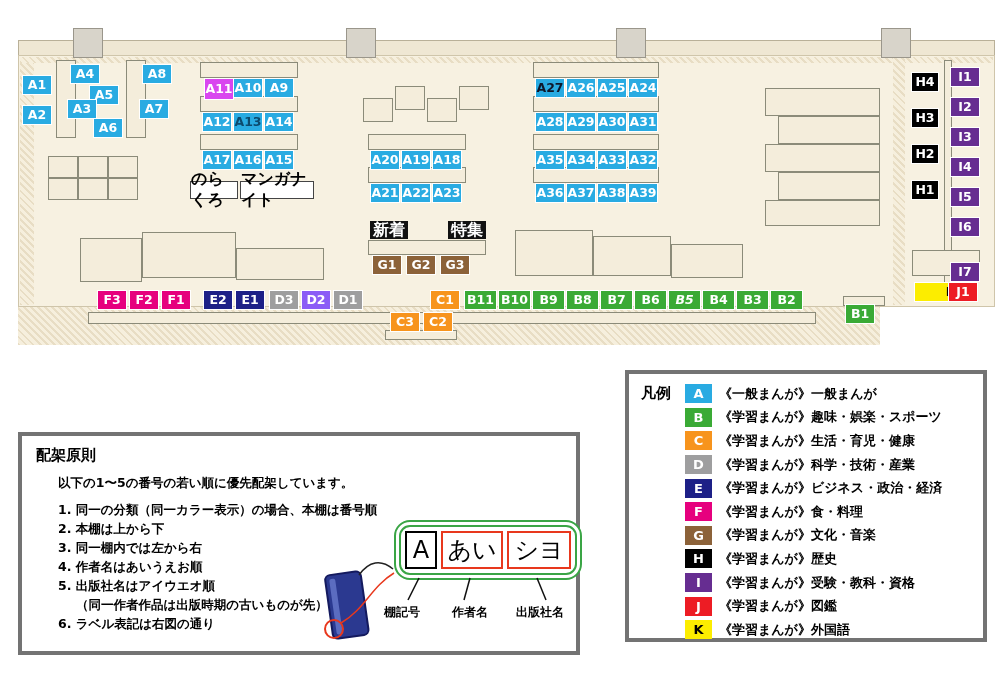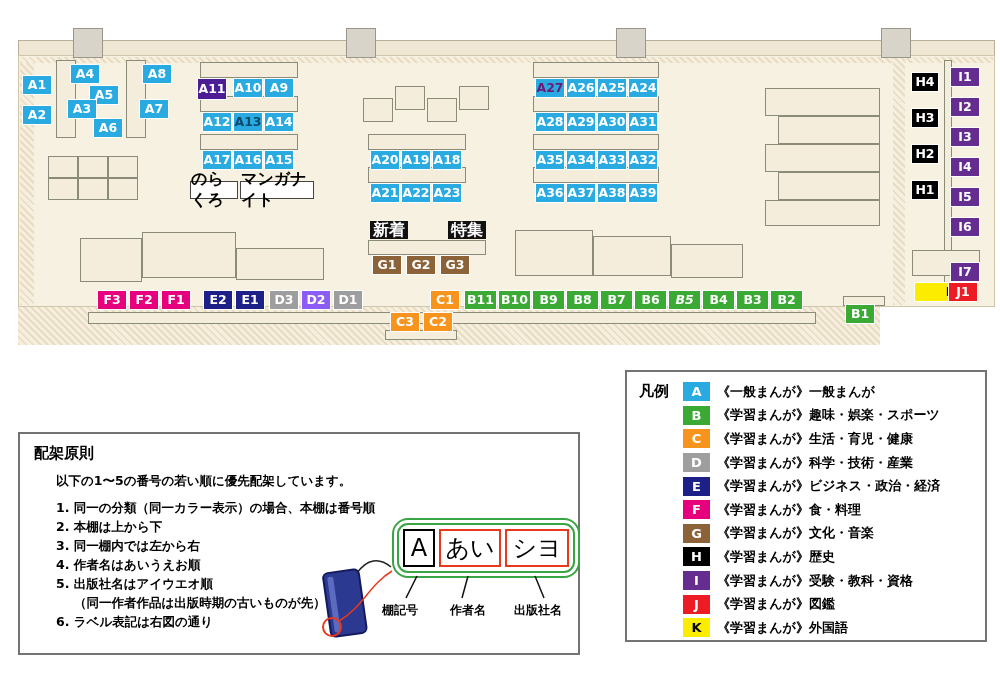--- a/index.html
+++ b/index.html
@@ -10,21 +10,21 @@
   .floor-main{background:#f7f1e1;border:1px solid #cfc5aa;}
   .hatch{background:repeating-linear-gradient(45deg,#e8ddc4 0 2px,#f6efdd 2px 5px);}
   .wallband{background:#efe7d3;border:1px solid #b9b098;}
   .pillar{background:#d8d4ca;border:1px solid #9a968b;}
   .shelf{background:#f4eddb;border:1px solid #8b8b79;}
   .slabel{display:flex;align-items:center;justify-content:center;font-weight:700;
           font-size:12.5px;border:1px solid #fff;line-height:1;}
   .tlabel{display:flex;align-items:center;justify-content:center;font-weight:700;font-size:16px;}
   .tlabel.white{background:#fff;border:1px solid #444;color:#000;}
   .tlabel.black{background:#111;color:#fff;}
-  .panel{background:#fff;border:2px solid #737373;}
+  .panel{background:#fff;border:4px solid #737373;}
   #legend{left:625px;top:370px;width:362px;height:272px;padding:8px 10px;}
   #legend h2{font-size:15px;position:absolute;left:12px;top:10px;font-weight:700;}
   .lg-items{margin-left:46px;}
   .lg-row{display:flex;align-items:center;height:23.6px;}
   .lg-chip{width:27px;height:19px;display:flex;align-items:center;justify-content:center;
            font-weight:700;font-size:13px;margin-right:7px;flex:0 0 27px;}
   .lg-text{font-size:13px;font-weight:700;white-space:nowrap;}
   #principles{left:18px;top:432px;width:562px;height:223px;padding:10px 14px;}
   #principles h2{font-size:15px;font-weight:700;}
   .pr-intro{margin:10px 0 8px 22px;font-size:12.5px;font-weight:700;}
@@ -95,36 +95,36 @@
       <div class="pillar abs" style="left: 616px; top: 28px; width: 30px; height: 30px;"></div>
       <div class="pillar abs" style="left: 881px; top: 28px; width: 30px; height: 30px;"></div>
       <div class="slabel abs" style="left: 22px; top: 75px; width: 30px; height: 20px; background: rgb(41, 171, 226); color: rgb(255, 255, 255);">A1</div>
       <div class="slabel abs" style="left: 22px; top: 105px; width: 30px; height: 20px; background: rgb(41, 171, 226); color: rgb(255, 255, 255);">A2</div>
       <div class="slabel abs" style="left: 70px; top: 64px; width: 30px; height: 20px; background: rgb(41, 171, 226); color: rgb(255, 255, 255);">A4</div>
       <div class="slabel abs" style="left: 89px; top: 85px; width: 30px; height: 20px; background: rgb(41, 171, 226); color: rgb(255, 255, 255);">A5</div>
       <div class="slabel abs" style="left: 67px; top: 99px; width: 30px; height: 20px; background: rgb(41, 171, 226); color: rgb(255, 255, 255);">A3</div>
       <div class="slabel abs" style="left: 93px; top: 118px; width: 30px; height: 20px; background: rgb(41, 171, 226); color: rgb(255, 255, 255);">A6</div>
       <div class="slabel abs" style="left: 142px; top: 64px; width: 30px; height: 20px; background: rgb(41, 171, 226); color: rgb(255, 255, 255);">A8</div>
       <div class="slabel abs" style="left: 139px; top: 99px; width: 30px; height: 20px; background: rgb(41, 171, 226); color: rgb(255, 255, 255);">A7</div>
-      <div class="slabel abs" style="left: 197px; top: 78px; width: 30px; height: 22px; background: #4c1d95; color: rgb(255, 255, 255);">A11</div>
+      <div class="slabel abs" style="left: 204px; top: 78px; width: 30px; height: 22px; background: #d946ef; color: rgb(255, 255, 255);">A11</div>
       <div class="slabel abs" style="left: 233px; top: 78px; width: 30px; height: 20px; background: rgb(41, 171, 226); color: rgb(255, 255, 255);">A10</div>
       <div class="slabel abs" style="left: 264px; top: 78px; width: 30px; height: 20px; background: rgb(41, 171, 226); color: rgb(255, 255, 255);">A9</div>
       <div class="slabel abs" style="left: 202px; top: 112px; width: 30px; height: 20px; background: rgb(41, 171, 226); color: rgb(255, 255, 255);">A12</div>
       <div class="slabel abs" style="left: 233px; top: 112px; width: 30px; height: 20px; background: rgb(41, 171, 226); color: #0c4a6e;">A13</div>
       <div class="slabel abs" style="left: 264px; top: 112px; width: 30px; height: 20px; background: rgb(41, 171, 226); color: rgb(255, 255, 255);">A14</div>
       <div class="slabel abs" style="left: 202px; top: 150px; width: 30px; height: 20px; background: rgb(41, 171, 226); color: rgb(255, 255, 255);">A17</div>
       <div class="slabel abs" style="left: 233px; top: 150px; width: 30px; height: 20px; background: rgb(41, 171, 226); color: rgb(255, 255, 255);">A16</div>
       <div class="slabel abs" style="left: 264px; top: 150px; width: 30px; height: 20px; background: rgb(41, 171, 226); color: rgb(255, 255, 255);">A15</div>
       <div class="slabel abs" style="left: 370px; top: 150px; width: 30px; height: 20px; background: rgb(41, 171, 226); color: rgb(255, 255, 255);">A20</div>
       <div class="slabel abs" style="left: 401px; top: 150px; width: 30px; height: 20px; background: rgb(41, 171, 226); color: rgb(255, 255, 255);">A19</div>
       <div class="slabel abs" style="left: 432px; top: 150px; width: 30px; height: 20px; background: rgb(41, 171, 226); color: rgb(255, 255, 255);">A18</div>
       <div class="slabel abs" style="left: 370px; top: 183px; width: 30px; height: 20px; background: rgb(41, 171, 226); color: rgb(255, 255, 255);">A21</div>
       <div class="slabel abs" style="left: 401px; top: 183px; width: 30px; height: 20px; background: rgb(41, 171, 226); color: rgb(255, 255, 255);">A22</div>
       <div class="slabel abs" style="left: 432px; top: 183px; width: 30px; height: 20px; background: rgb(41, 171, 226); color: rgb(255, 255, 255); text-align: center;">A23</div>
-      <div class="slabel abs" style="left: 535px; top: 78px; width: 30px; height: 20px; background: rgb(41, 171, 226); color: #701a75;">A27</div>
+      <div class="slabel abs" style="left: 535px; top: 78px; width: 30px; height: 20px; background: rgb(41, 171, 226); color: #0f172a;">A27</div>
       <div class="slabel abs" style="left: 566px; top: 78px; width: 30px; height: 20px; background: rgb(41, 171, 226); color: rgb(255, 255, 255);">A26</div>
       <div class="slabel abs" style="left: 597px; top: 78px; width: 30px; height: 20px; background: rgb(41, 171, 226); color: rgb(255, 255, 255);">A25</div>
       <div class="slabel abs" style="left: 628px; top: 78px; width: 30px; height: 20px; background: rgb(41, 171, 226); color: rgb(255, 255, 255);">A24</div>
       <div class="slabel abs" style="left: 535px; top: 112px; width: 30px; height: 20px; background: rgb(41, 171, 226); color: rgb(255, 255, 255);">A28</div>
       <div class="slabel abs" style="left: 566px; top: 112px; width: 30px; height: 20px; background: rgb(41, 171, 226); color: rgb(255, 255, 255);">A29</div>
       <div class="slabel abs" style="left: 597px; top: 112px; width: 30px; height: 20px; background: rgb(41, 171, 226); color: rgb(255, 255, 255);">A30</div>
       <div class="slabel abs" style="left: 628px; top: 112px; width: 30px; height: 20px; background: rgb(41, 171, 226); color: rgb(255, 255, 255);">A31</div>
       <div class="slabel abs" style="left: 535px; top: 150px; width: 30px; height: 20px; background: rgb(41, 171, 226); color: rgb(255, 255, 255);">A35</div>
       <div class="slabel abs" style="left: 566px; top: 150px; width: 30px; height: 20px; background: rgb(41, 171, 226); color: rgb(255, 255, 255);">A34</div>
       <div class="slabel abs" style="left: 597px; top: 150px; width: 30px; height: 20px; background: rgb(41, 171, 226); color: rgb(255, 255, 255);">A33</div>

